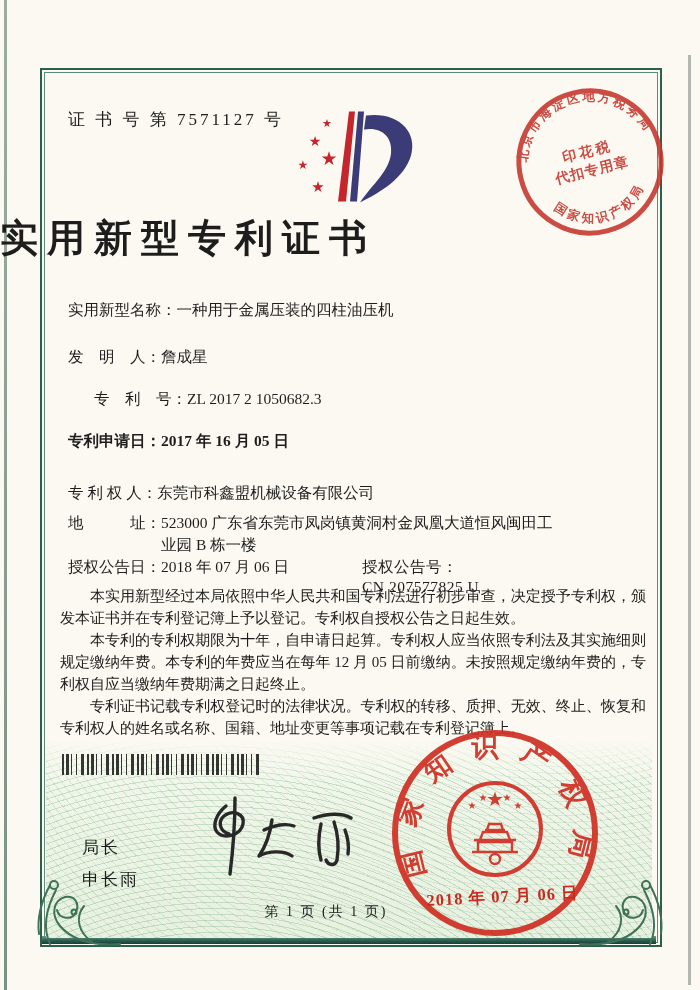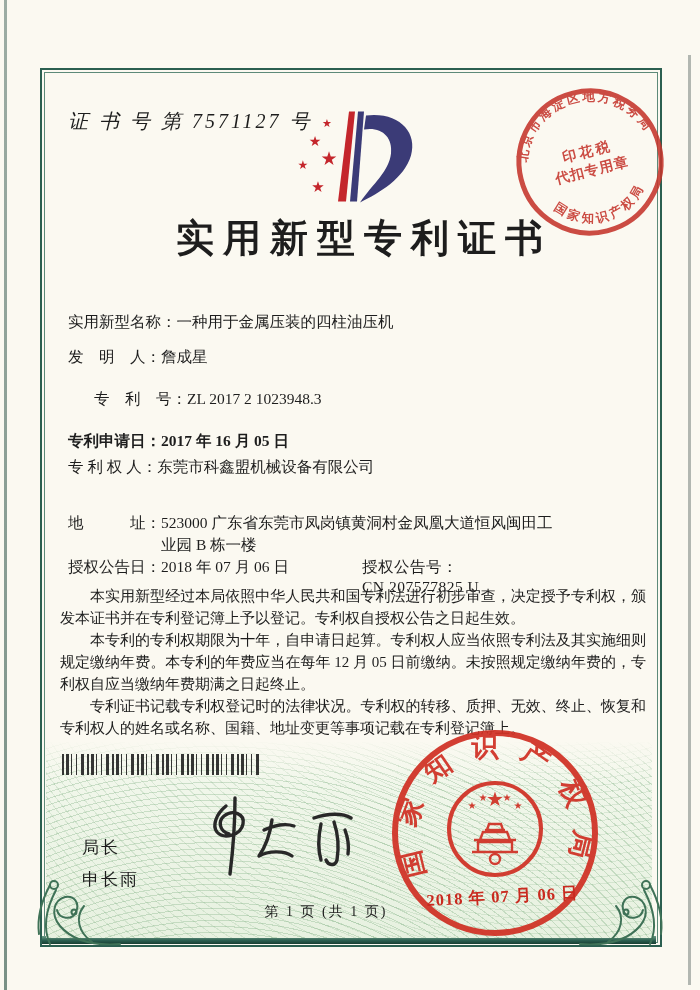--- a/index.html
+++ b/index.html
@@ -23,34 +23,34 @@
     background:
       linear-gradient(rgba(251,249,241,.95),rgba(251,249,241,0) 42px),
       repeating-radial-gradient(circle at 28% 275%, rgba(110,165,115,.30) 0 1px, rgba(0,0,0,0) 1px 6px),
       repeating-radial-gradient(circle at 85% -170%, rgba(110,165,115,.18) 0 1px, rgba(0,0,0,0) 1px 7px),
       linear-gradient(#f3f8ed,#e7f1e0);
   }
   .flourish{z-index:2;width:96px;height:84px;}
   .flourish.left{left:28px;top:872px;}
   .flourish.right{left:576px;top:872px;transform:scaleX(-1);}
   
-  .cert-no{left:68px;top:108px;font-size:20px;letter-spacing:3px;z-index:3;font-style:italic;}
+  .cert-no{left:68px;top:108px;font-size:17px;letter-spacing:3px;z-index:3;}
   .logo{left:278px;top:98px;width:150px;height:118px;z-index:3;}
-  .title{left:0;top:213px;width:552px;text-align:right;font-size:38px;font-weight:bold;letter-spacing:9px;z-index:3;}
+  .title{left:0;top:213px;width:552px;text-align:left;font-size:38px;font-weight:bold;letter-spacing:9px;z-index:3;}
   
   .tax-stamp{left:512px;top:84px;width:156px;height:156px;z-index:4;transform:rotate(-14deg);opacity:.88;}
   
   .field-row{left:68px;display:flex;font-size:15.5px;line-height:22px;z-index:3;}
   .field-label{white-space:pre;}
   .field-value{white-space:normal;}
-  .row1{top:311px;justify-content:flex-end;}
+  .row1{top:299px;justify-content:flex-end;}
   .row2{top:346px;}
   .row3{top:388px;margin-left:26px;}
   .row4{top:430px;font-weight:bold;}
-  .row5{top:456px;text-align:right;}
+  .row5{top:482px;text-align:right;}
   .row6{top:512px;}
   .row6 .field-value{width:402px;}
   .grant-date{left:68px;top:557px;display:flex;font-size:15.5px;z-index:3;}
   .grant-no{left:362px;top:557px;display:flex;font-size:15.5px;z-index:3;letter-spacing:.5px;flex-direction:column;}
   
   .body-text{left:60px;top:585px;width:586px;z-index:3;font-size:15px;line-height:22px;text-align:justify;}
   .body-text p{margin:0;text-indent:2em;}
   
   .barcode{
     left:62px;top:754px;width:197px;height:21px;z-index:3;opacity:.88;
@@ -137,21 +137,21 @@
 <div class="abs field-row row1">
   <span class="field-label">实用新型名称：</span>
   <span class="field-value">一种用于金属压装的四柱油压机</span>
 </div>
 <div class="abs field-row row2">
   <span class="field-label">发　明　人：</span>
   <span class="field-value">詹成星</span>
 </div>
 <div class="abs field-row row3">
   <span class="field-label">专　利　号：</span>
-  <span class="field-value">ZL 2017 2 1023948.3</span>
+  <span class="field-value">ZL 2017 2 1050682.3</span>
 </div>
 <div class="abs field-row row4">
   <span class="field-label">专利申请日：</span>
   <span class="field-value">2017 年 16 月 05 日</span>
 </div>
 <div class="abs field-row row5">
   <span class="field-label">专 利 权 人：</span>
   <span class="field-value">东莞市科鑫盟机械设备有限公司</span>
 </div>
 <div class="abs field-row row6">

